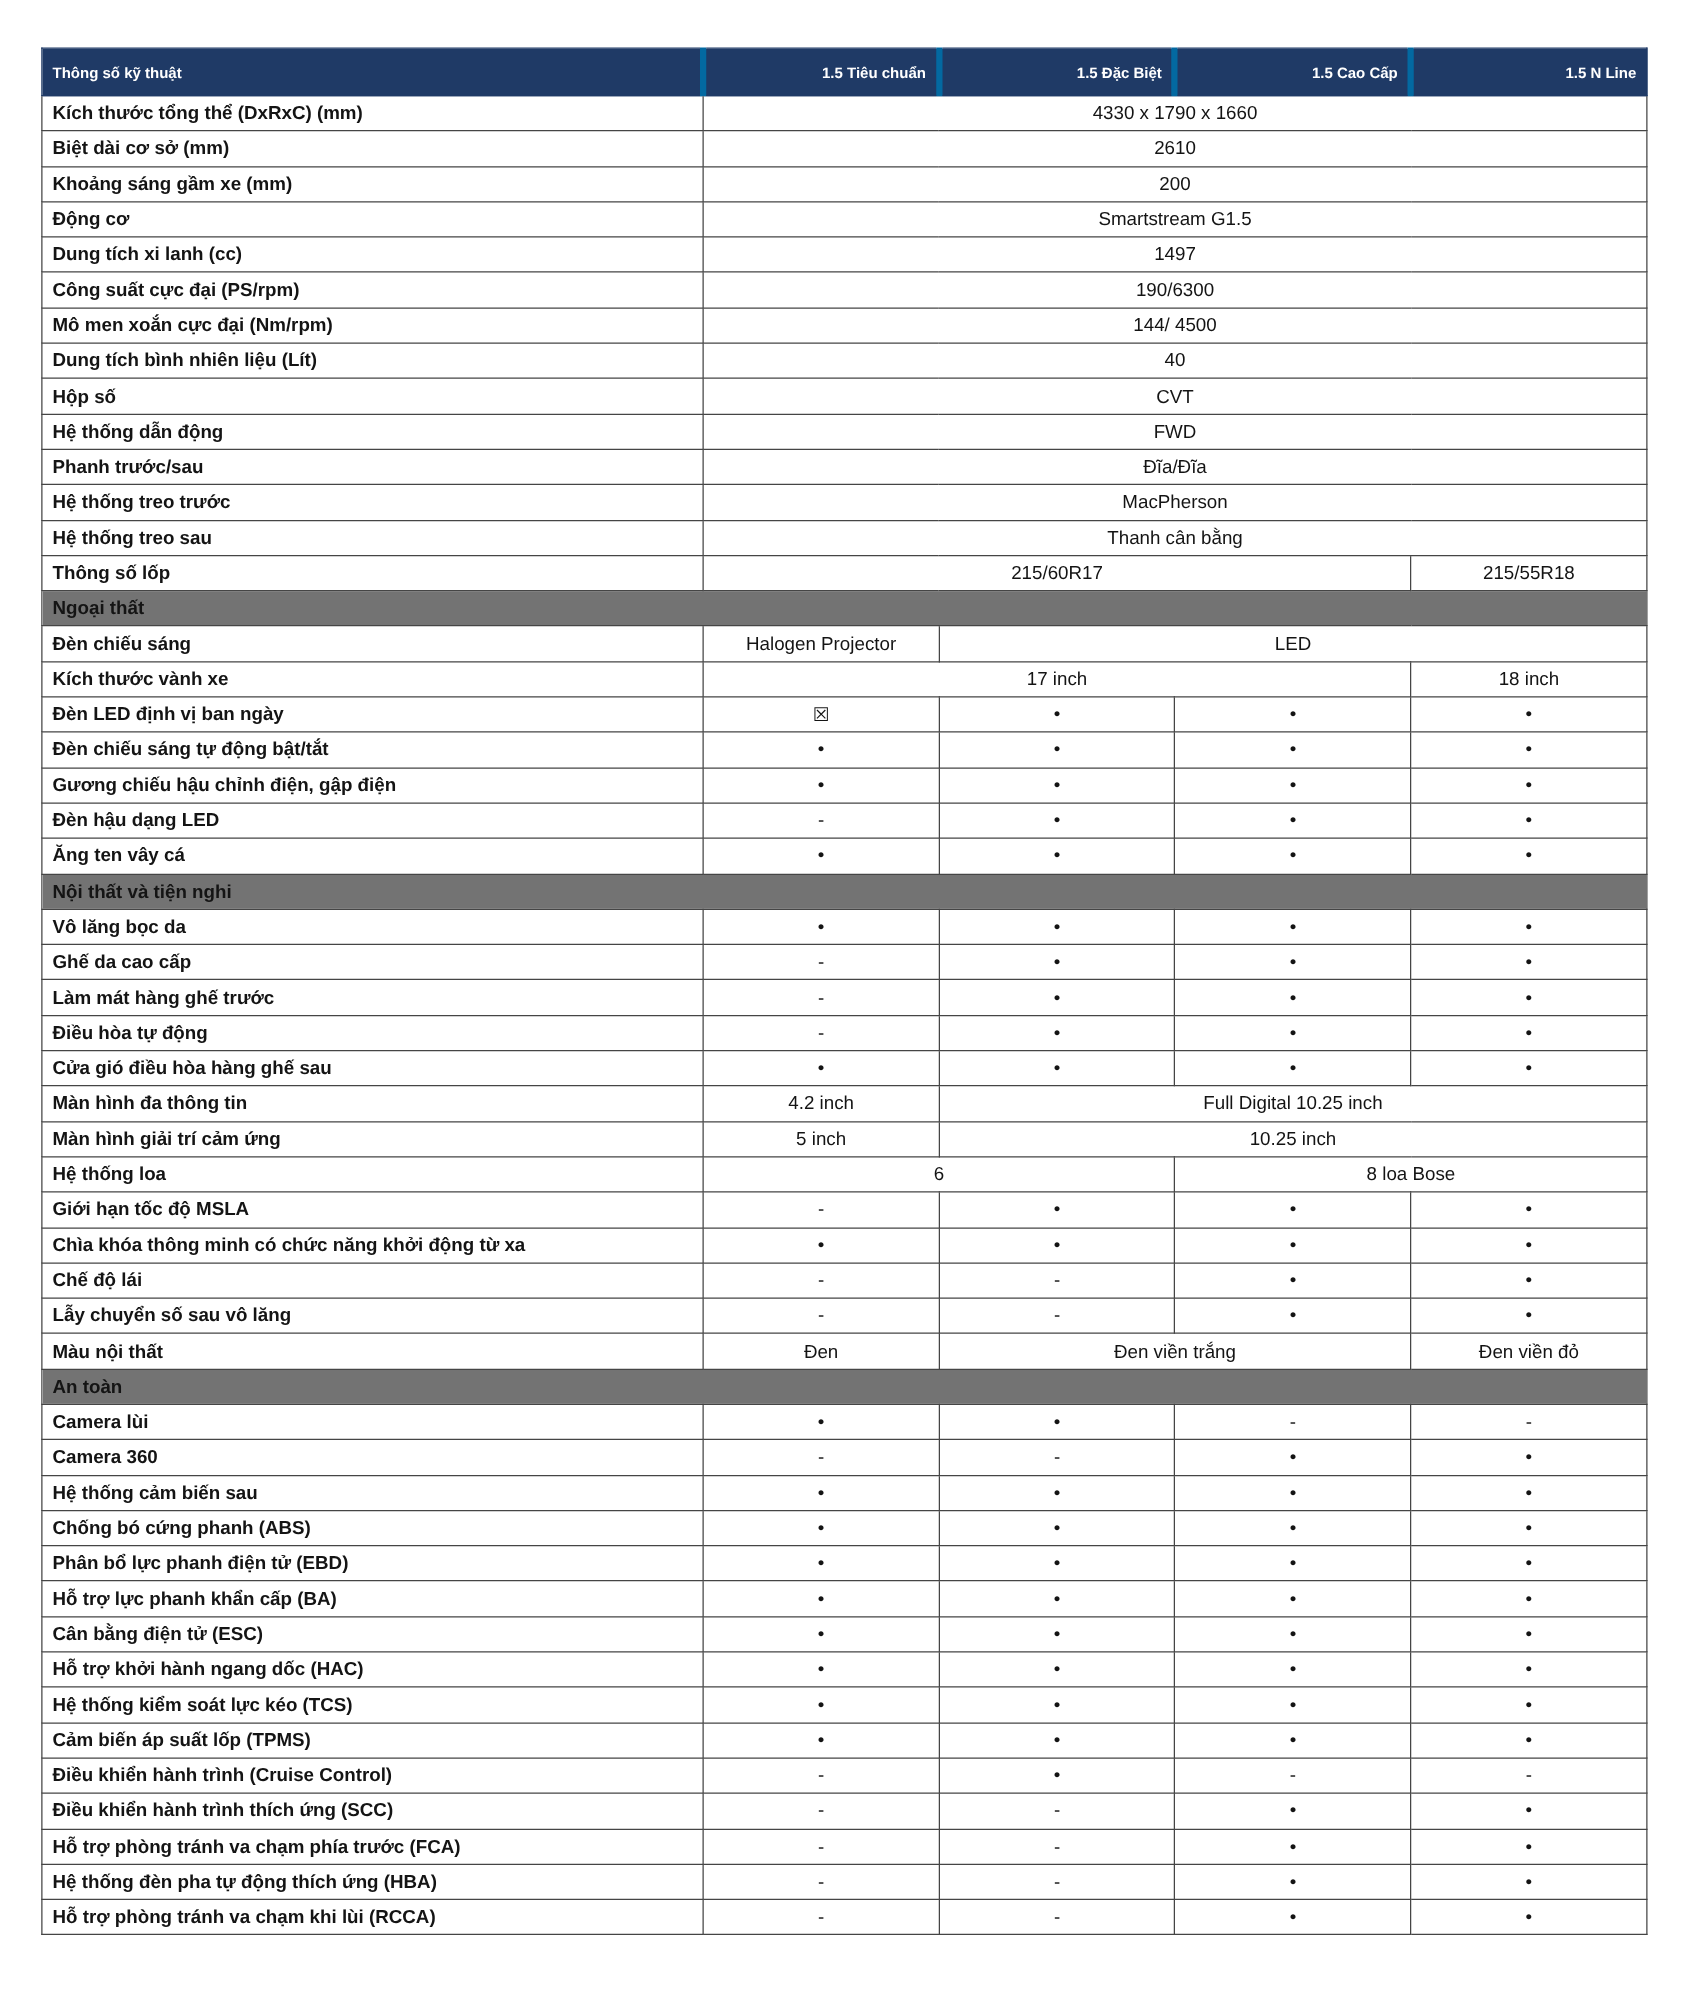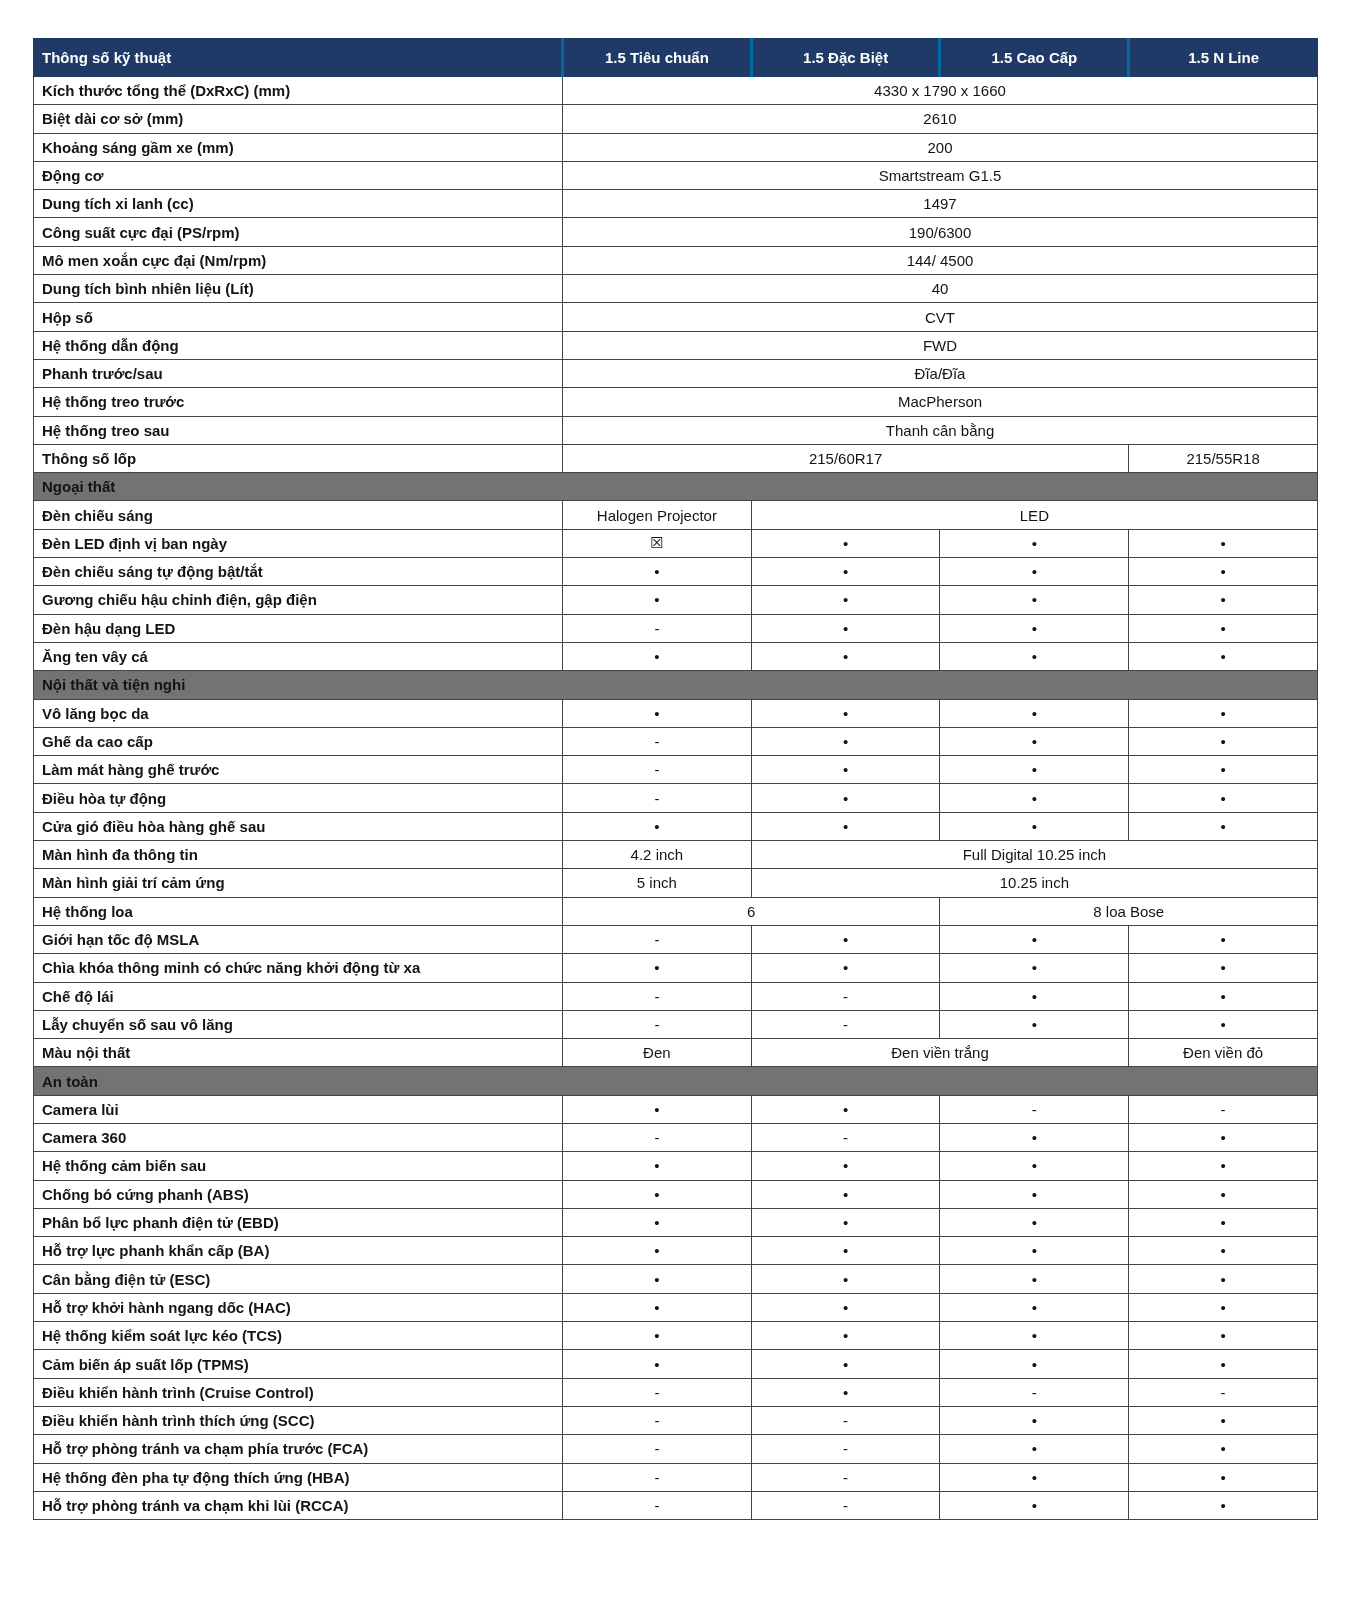--- a/index.html
+++ b/index.html
@@ -4,23 +4,23 @@
 <style>
   html,body{margin:0;padding:0;background:#ffffff;}
   body{width:1351px;height:1600px;position:relative;
        font-family:"Liberation Sans","DejaVu Sans",sans-serif;color:#141414;}
   .page{position:absolute;inset:0;background:#fff;}
   table.spec{position:absolute;left:33px;top:38px;width:1285px;
              border-collapse:collapse;table-layout:fixed;font-size:15px;}
   col.c-label{width:41.2%;}
   col.c-v{width:14.7%;}
   thead th{background:#1f3a66;color:#ffffff;font-weight:bold;height:33px;
-           border:1px solid #1f3a66;padding:2px 8px;font-size:15px;}
+           border:1px solid #1f3a66;padding:2px 8px;font-size:12px;}
   thead th.label-h{text-align:left;}
-  thead th.vh{text-align:center;border-left:3px solid #0369a1;}
+  thead th.vh{text-align:right;border-left:5px solid #0369a1;}
   tbody td{border:1px solid #454545;height:25.3px;padding:1px 8px;
            overflow:hidden;white-space:nowrap;}
   tbody td.label-cell{text-align:left;font-weight:bold;}
   tbody td.val{text-align:center;padding:1px 4px;}
   tbody tr.section td{background:#737373;font-weight:bold;}
 </style>
 </head>
 <body>
 
 <div class="page">
@@ -101,20 +101,25 @@
         </tr>
         <tr class="section">
           <td colspan="5" class="label-cell">Ngoại thất</td>
         </tr>
         <tr>
           <td class="label-cell">Đèn chiếu sáng</td>
           <td class="val">Halogen Projector</td>
           <td class="val" colspan="3">LED</td>
         </tr>
         <tr>
+          <td class="label-cell">Kích thước vành xe</td>
+          <td class="val" colspan="3">17 inch</td>
+          <td class="val">18 inch</td>
+        </tr>
+        <tr>
           <td class="label-cell">Đèn LED định vị ban ngày</td>
           <td class="val">☒</td>
           <td class="val">•</td>
           <td class="val">•</td>
           <td class="val">•</td>
         </tr>
         <tr>
           <td class="label-cell">Đèn chiếu sáng tự động bật/tắt</td>
           <td class="val">•</td>
           <td class="val">•</td>

